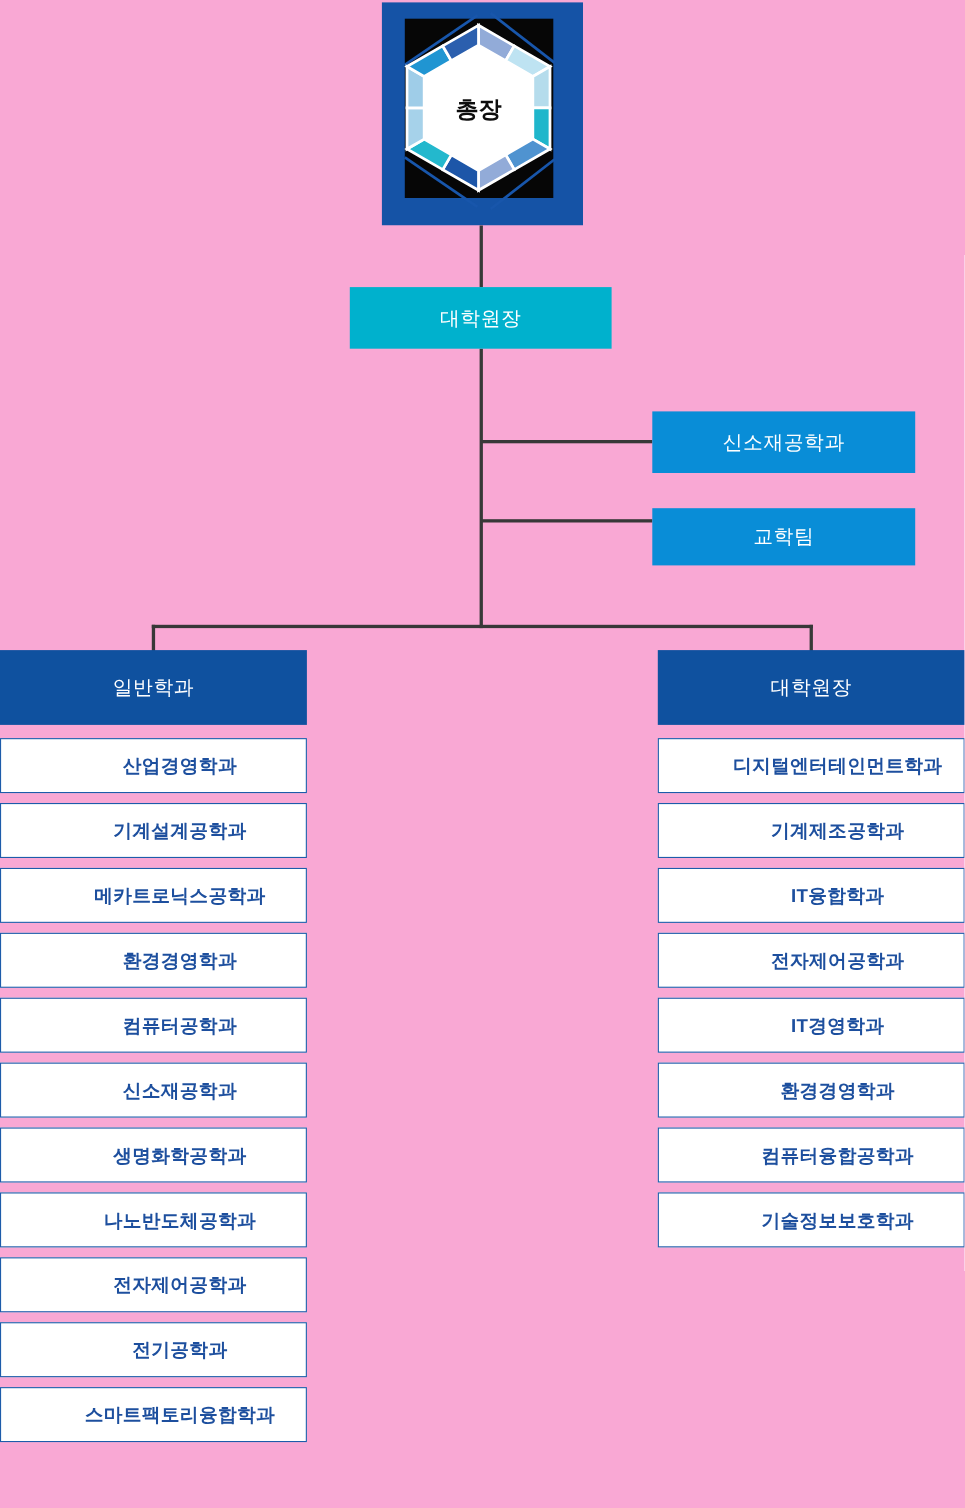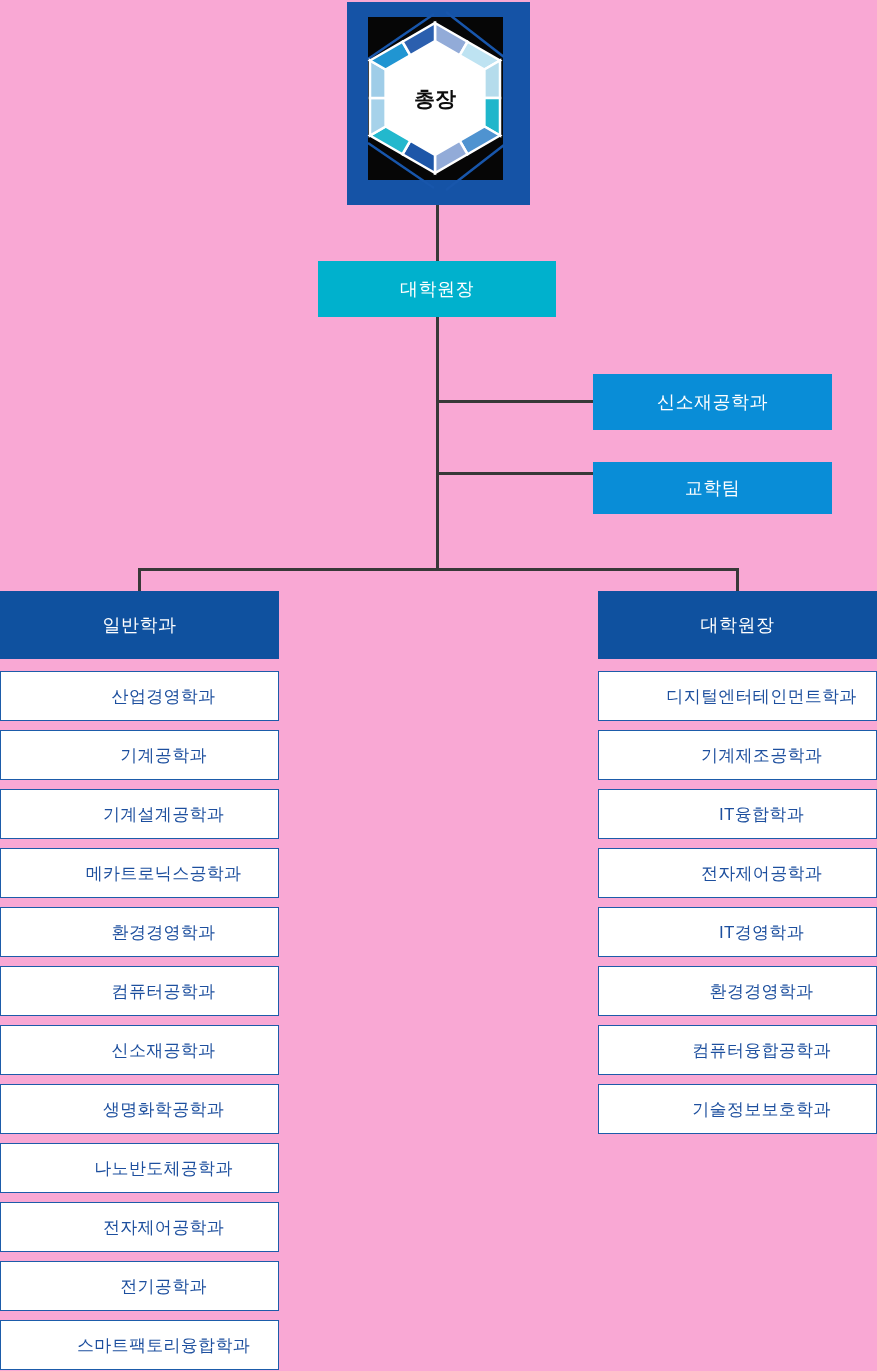--- a/index.html
+++ b/index.html
@@ -25,21 +25,21 @@
   .col-header{position:absolute;top:591px;width:279px;height:68px;background:var(--header-blue,#0f519f);}
   .col-header.left{left:0;}
   .col-header.right{left:598px;}
 
   
   .dept-list{position:absolute;top:671px;width:279px;display:flex;flex-direction:column;gap:9px;}
   .dept-list.left{left:0;}
   .dept-list.right{left:598px;border-radius:14px;}
   .dept{box-sizing:border-box;height:50px;background:#fff;
         border:1.5px solid var(--item-border,#1d5caa);
-        color:var(--item-text,#1d4f9e);font-weight:400;font-size:17px;
+        color:var(--item-text,#1d4f9e);font-weight:700;font-size:17px;
         display:flex;align-items:center;justify-content:center;letter-spacing:.3px;padding-left:48px;}
 
   
   .logo{position:absolute;left:347px;top:2px;width:183px;height:203px;}
   .logo-bg{fill:var(--navy,#1553a6);}
   .logo-black{fill:#060606;}
   .logo-thinline{stroke:#1856ab;stroke-width:2.5;fill:none;}
   .hex-white{fill:#ffffff;}
   .seg{stroke:#ffffff;stroke-width:2.5;}
   .president-text{font-family:"Liberation Sans","DejaVu Sans",sans-serif;
@@ -95,21 +95,20 @@
 
   <div class="box col-header left">
     <span>일반학과</span>
   </div>
   <div class="box col-header right">
     <span>대학원장</span>
   </div>
 
   <div class="dept-list left">
       <div class="dept">산업경영학과</div>
-      <div class="dept">기계공학과</div>
       <div class="dept">기계설계공학과</div>
       <div class="dept">메카트로닉스공학과</div>
       <div class="dept">환경경영학과</div>
       <div class="dept">컴퓨터공학과</div>
       <div class="dept">신소재공학과</div>
       <div class="dept">생명화학공학과</div>
       <div class="dept">나노반도체공학과</div>
       <div class="dept">전자제어공학과</div>
       <div class="dept">전기공학과</div>
       <div class="dept">스마트팩토리융합학과</div>

